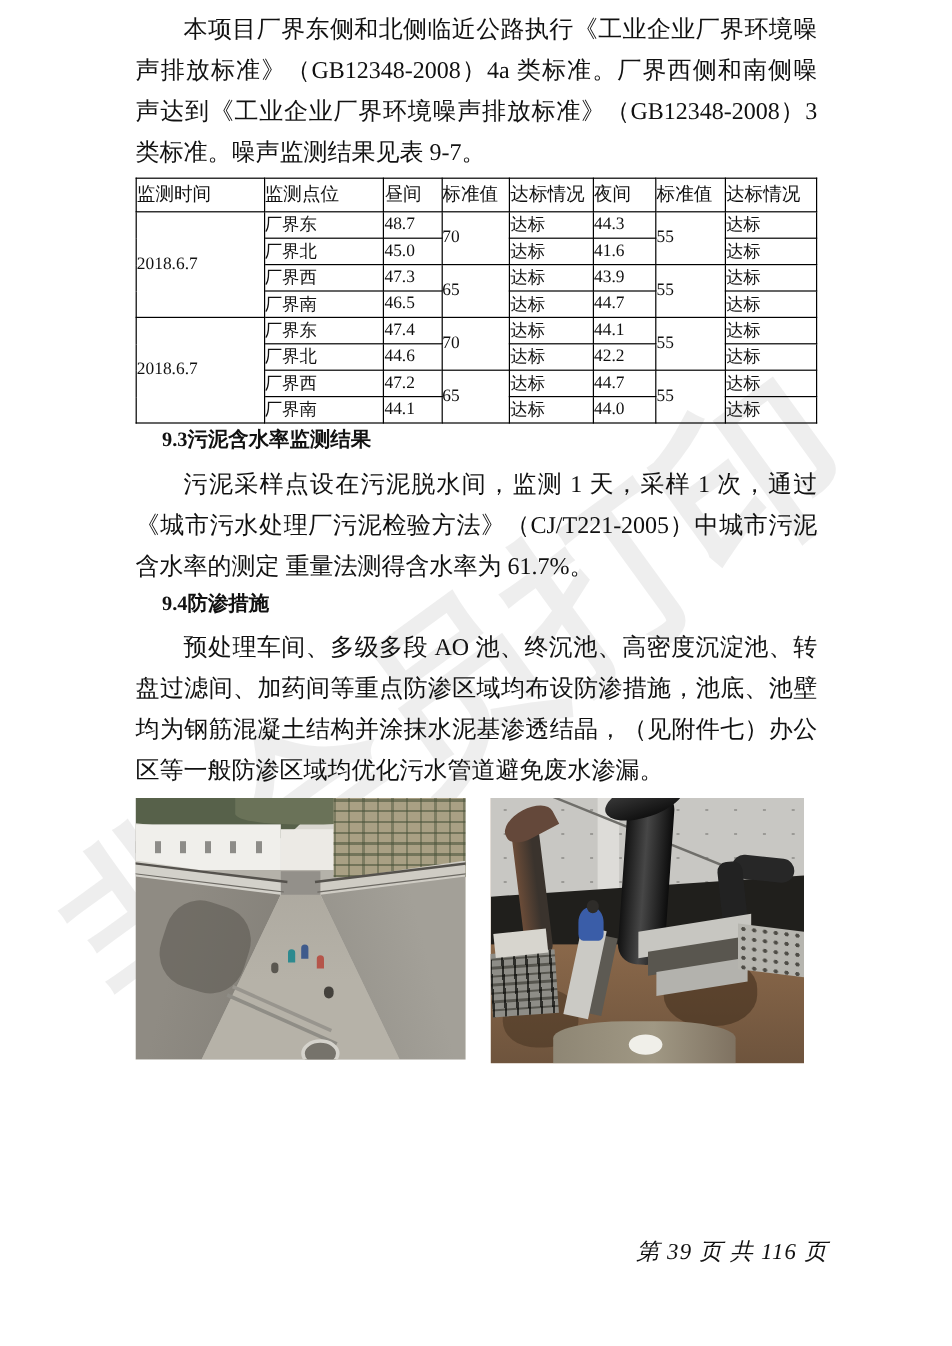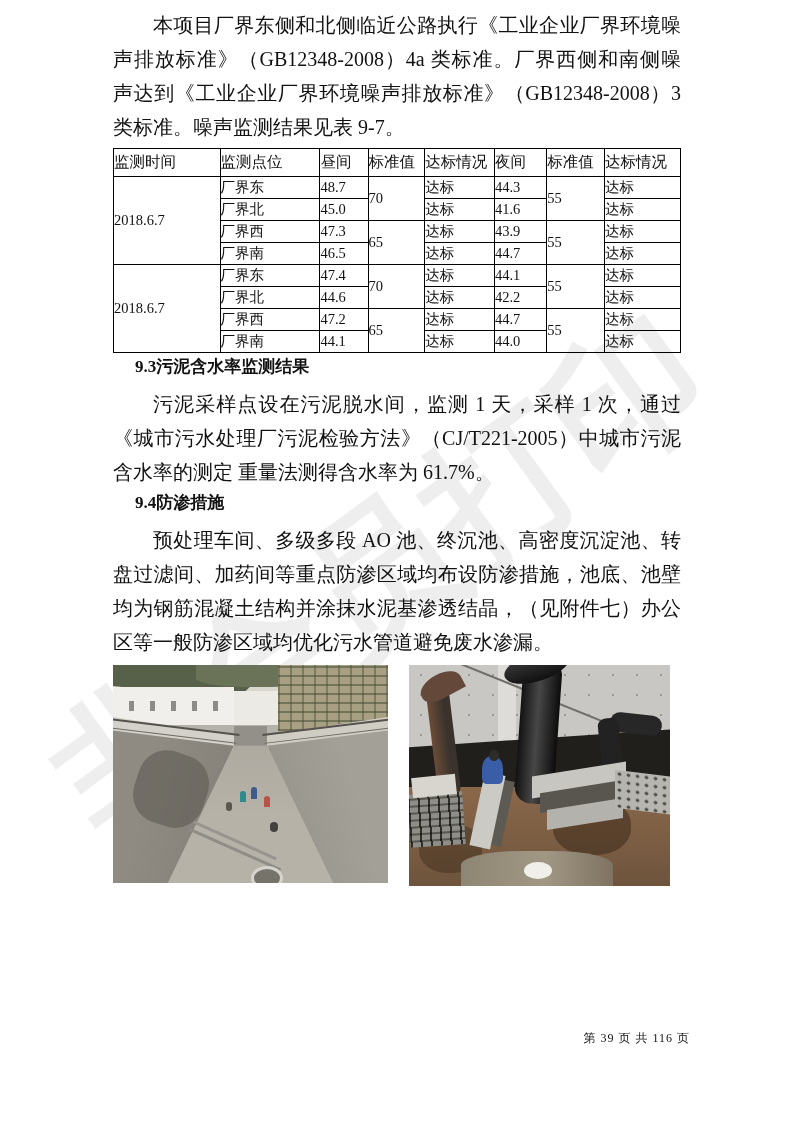--- a/index.html
+++ b/index.html
@@ -133,21 +133,21 @@
                          repeating-linear-gradient(90deg, rgba(40,40,36,.8) 0 2px, transparent 2px 10px);
               background-blend-mode:multiply; }
   .pr-grid  { right:0; top:49%; width:21%; height:17%; background:#b6b5af; transform:skewY(7deg);
               background-image:radial-gradient(#4e4c46 1.6px, transparent 2px); background-size:9px 8px; }
   .pr-white { left:44%; top:89%; width:28px; height:17px; background:#f0efe9; border-radius:50%; }
   .pr-rubble{ left:20%; top:84%; width:58%; height:16%; background:linear-gradient(90deg,#8e8674,#a09884 55%,#7f7261); border-radius:40% 40% 0 0; }
 
   
   .footer {
     position:absolute; top:1030px; right:103px; z-index:1;
-    font-size:12px; letter-spacing:1px;
+    font-size:19px; letter-spacing:1px;font-style:italic;
   }
 </style>
 </head>
 <body>
 
 <div class="page">
 
   <div class="watermark">非会员打印</div>
 
   <div class="content">

